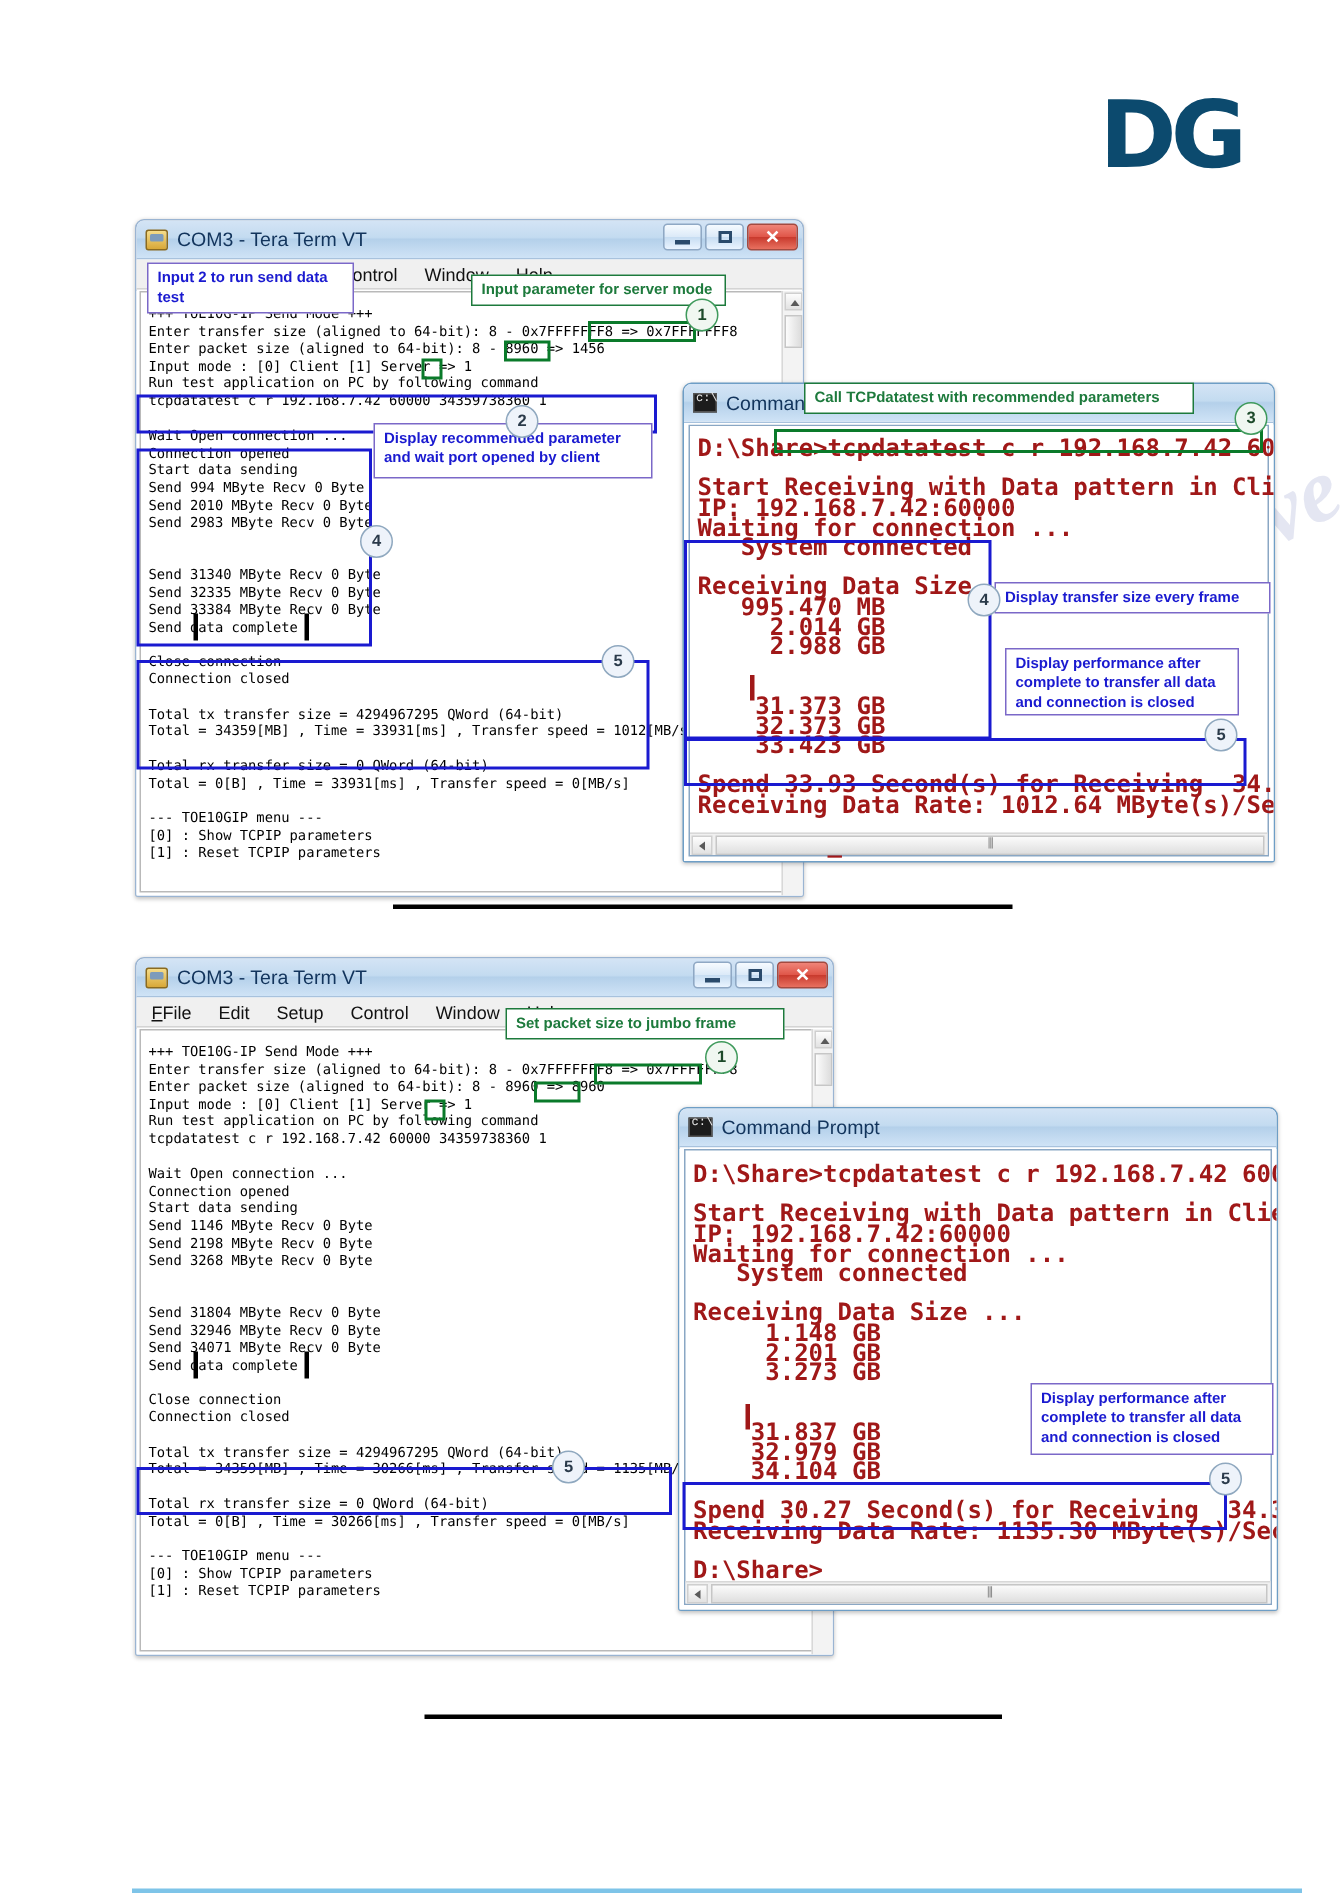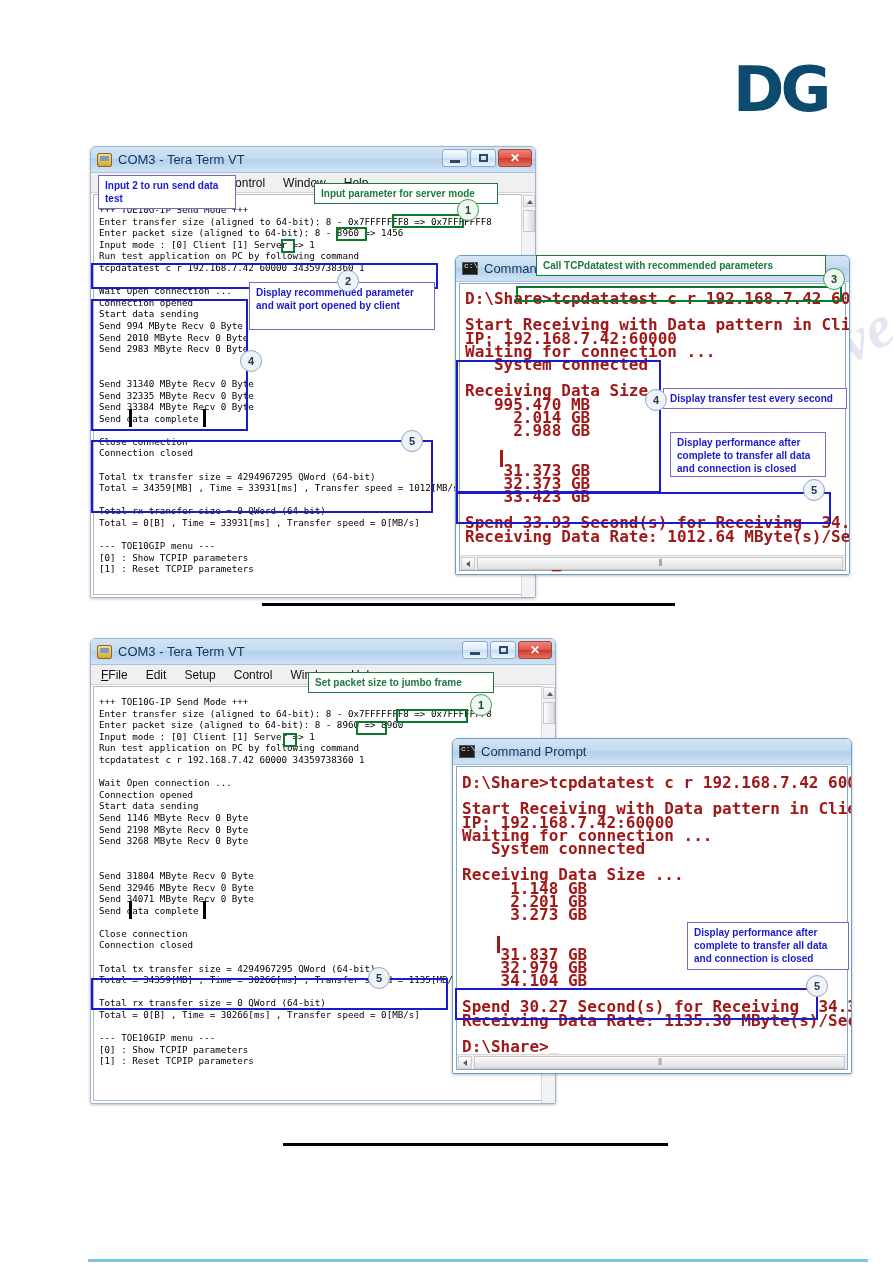--- a/index.html
+++ b/index.html
@@ -334,25 +334,25 @@
   <div class="hlbox green" style="left:281px; top:239px; width:14px; height:14px;"></div>
   <div class="hlbox green" style="left:516px; top:286px; width:326px; height:16px;"></div>
 
   <div class="hlbox blue" style="left:91px; top:263px; width:347px; height:26px;"></div>
   <div class="hlbox blue" style="left:91px; top:299px; width:157px; height:132px;"></div>
   <div class="hlbox blue" style="left:91px; top:440px; width:342px; height:73px;"></div>
   <div class="hlbox blue" style="left:456px; top:360px; width:205px; height:133px;"></div>
   <div class="hlbox blue" style="left:456px; top:492px; width:375px; height:32px;"></div>
 
   <div class="callout blue" style="left:98px; top:175px; width:138px;">Input 2 to run send data test</div>
-  <div class="callout green" style="left:314px; top:183px; width:184px;">Input parameter for server mode</div>
-  <div class="callout blue" style="left:249px; top:282px; width:186px; height:48px;">Display recommended parameter
+  <div class="callout green" style="left:314px; top:183px; width:170px;">Input parameter for server mode</div>
+  <div class="callout blue" style="left:249px; top:282px; width:186px; height:37px;">Display recommended parameter
 and wait port opened by client</div>
-  <div class="callout green" style="left:536px; top:255px; width:290px;">Call TCPdatatest with recommended parameters</div>
-  <div class="callout blue" style="left:663px; top:388px; width:184px;">Display transfer test every second</div>
+  <div class="callout green" style="left:536px; top:255px; width:260px;">Call TCPdatatest with recommended parameters</div>
+  <div class="callout blue" style="left:663px; top:388px; width:184px;">Display transfer size every frame</div>
   <div class="callout blue" style="left:670px; top:432px; width:156px; height:45px;">Display performance after
 complete to transfer all data
 and connection is closed</div>
 
   <div class="bubble green" style="left:457px; top:199px;">1</div>
   <div class="bubble" style="left:337px; top:270px;">2</div>
   <div class="bubble green" style="left:823px; top:268px;">3</div>
   <div class="bubble" style="left:240px; top:350px;">4</div>
   <div class="bubble" style="left:401px; top:430px;">5</div>
   <div class="bubble" style="left:645px; top:389px;">4</div>
@@ -463,21 +463,21 @@
       </div>
     </div>
   </div>
 
   <div class="hlbox green" style="left:396px; top:709px; width:72px; height:14px;"></div>
   <div class="hlbox green" style="left:356px; top:721px; width:31px; height:14px;"></div>
   <div class="hlbox green" style="left:283px; top:733px; width:14px; height:14px;"></div>
   <div class="hlbox blue" style="left:91px; top:978px; width:357px; height:32px;"></div>
   <div class="hlbox blue" style="left:455px; top:988px; width:363px; height:32px;"></div>
 
-  <div class="callout green" style="left:308px; top:672px; width:186px;">Set packet size to jumbo frame</div>
+  <div class="callout green" style="left:337px; top:672px; width:186px;">Set packet size to jumbo frame</div>
   <div class="callout blue" style="left:687px; top:922px; width:162px; height:48px;">Display performance after
 complete to transfer all data
 and connection is closed</div>
 
   <div class="bubble green" style="left:470px; top:694px;">1</div>
   <div class="bubble" style="left:368px; top:967px;">5</div>
   <div class="bubble" style="left:806px; top:975px;">5</div>
 </div>
 
 <div class="divider-black" style="left:283px; top:1143px; width:385px;"></div>

